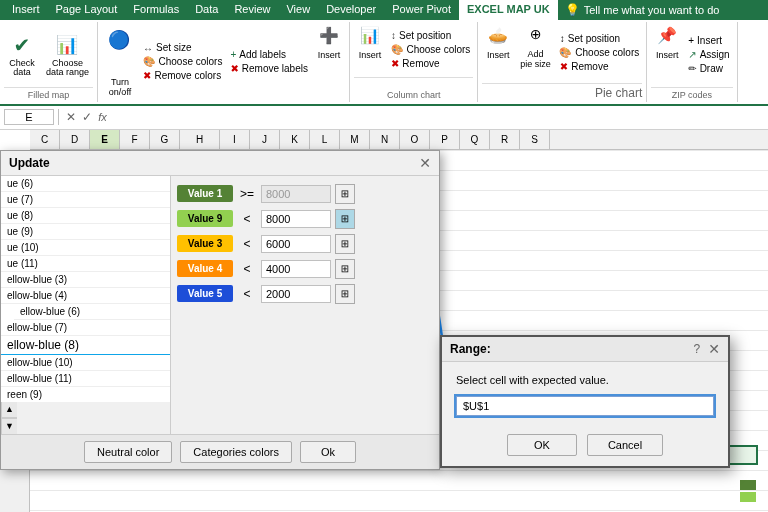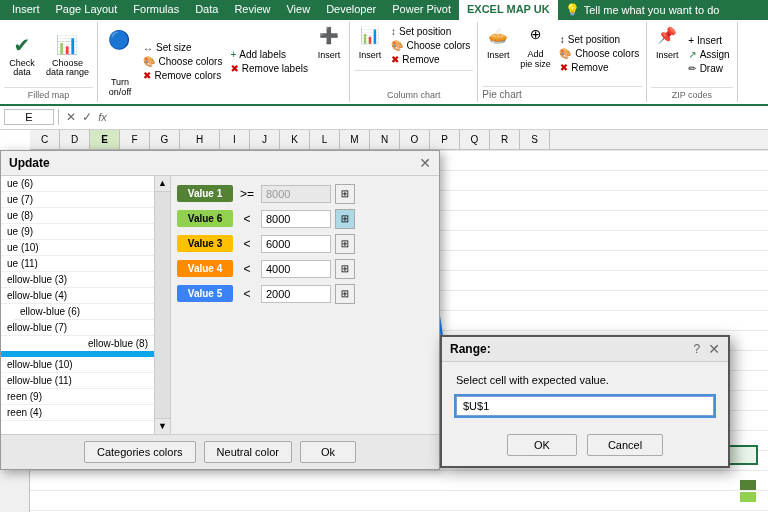--- a/index.html
+++ b/index.html
@@ -89,21 +89,21 @@
           <div style="display:flex;align-items:center;gap:3px;padding:1px 3px;cursor:pointer;font-size:10px;">
             <span style="color:#217346;">🎨</span>
             <span>Choose colors</span>
           </div>
           <div style="display:flex;align-items:center;gap:3px;padding:1px 3px;cursor:pointer;font-size:10px;">
             <span style="color:#c00;">✖</span>
             <span>Remove</span>
           </div>
         </div>
       </div>
-      <div style="font-size:9px;color:#666;text-align:center;padding-top:19px;border-top:1px solid #ddd;margin-top:2px;">Column chart</div>
+      <div style="font-size:9px;color:#666;text-align:center;padding-top:12px;border-top:1px solid #ddd;margin-top:2px;">Column chart</div>
     </div>
 
     <div style="display:flex;flex-direction:column;padding:2px 4px;border-right:1px solid #d0d0d0;">
       <div style="display:flex;gap:2px;flex:1;">
         <div style="display:flex;flex-direction:column;align-items:center;padding:2px 4px;cursor:pointer;min-width:30px;">
           <div style="width:24px;height:24px;font-size:16px;text-align:center;">🥧</div>
           <span style="font-size:9px;">Insert</span>
         </div>
         <div style="display:flex;flex-direction:column;align-items:center;padding:2px 4px;cursor:pointer;min-width:36px;">
           <div style="width:24px;height:24px;font-size:14px;text-align:center;">⊕</div>
@@ -117,21 +117,21 @@
           <div style="display:flex;align-items:center;gap:3px;padding:1px 3px;cursor:pointer;font-size:10px;">
             <span style="color:#217346;">🎨</span>
             <span>Choose colors</span>
           </div>
           <div style="display:flex;align-items:center;gap:3px;padding:1px 3px;cursor:pointer;font-size:10px;">
             <span style="color:#c00;">✖</span>
             <span>Remove</span>
           </div>
         </div>
       </div>
-      <div style="font-size:10px;color:#666;text-align:left;padding-top:2px;border-top:1px solid #ddd;margin-top:2px;">Pie chart</div>
+      <div style="font-size:12px;color:#666;text-align:right;padding-top:2px;border-top:1px solid #ddd;margin-top:2px;">Pie chart</div>
     </div>
 
     <div style="display:flex;flex-direction:column;padding:2px 4px;border-right:1px solid #d0d0d0;">
       <div style="display:flex;gap:2px;flex:1;">
         <div style="display:flex;flex-direction:column;align-items:center;padding:2px 4px;cursor:pointer;min-width:30px;">
           <div style="width:24px;height:24px;font-size:16px;text-align:center;">📌</div>
           <span style="font-size:9px;">Insert</span>
         </div>
         <div style="display:flex;flex-direction:column;gap:1px;justify-content:center;">
           <div style="display:flex;align-items:center;gap:3px;padding:1px 3px;cursor:pointer;font-size:10px;">
@@ -193,33 +193,33 @@
 
   <div style="position:absolute;left:0;top:0;width:440px;height:320px;background:#f0f0f0;border:1px solid #999;box-shadow:3px 3px 10px rgba(0,0,0,0.35);z-index:100;display:flex;flex-direction:column;">
 
     <div style="display:flex;justify-content:space-between;align-items:center;padding:4px 8px;background:#f0f0f0;border-bottom:1px solid #ccc;">
       <span style="font-size:12px;font-weight:bold;">Update</span>
       <button style="background:none;border:none;cursor:pointer;font-size:14px;color:#666;">✕</button>
     </div>
 
     <div style="display:flex;flex:1;overflow:hidden;">
 
-      <div style="width:170px;display:flex;flex-direction:row;border-right:1px solid #ccc;">
+      <div style="width:170px;display:flex;flex-direction:column;border-right:1px solid #ccc;">
         <div style="flex:1;overflow-y:auto;background:#fff;">
           <div style="padding:2px 6px;font-size:10px;cursor:pointer;border-bottom:1px solid #eee;white-space:nowrap;">ue (6)</div>
           <div style="padding:2px 6px;font-size:10px;cursor:pointer;border-bottom:1px solid #eee;white-space:nowrap;">ue (7)</div>
           <div style="padding:2px 6px;font-size:10px;cursor:pointer;border-bottom:1px solid #eee;white-space:nowrap;">ue (8)</div>
           <div style="padding:2px 6px;font-size:10px;cursor:pointer;border-bottom:1px solid #eee;white-space:nowrap;">ue (9)</div>
           <div style="padding:2px 6px;font-size:10px;cursor:pointer;border-bottom:1px solid #eee;white-space:nowrap;">ue (10)</div>
           <div style="padding:2px 6px;font-size:10px;cursor:pointer;border-bottom:1px solid #eee;white-space:nowrap;">ue (11)</div>
           <div style="padding:2px 6px;font-size:10px;cursor:pointer;border-bottom:1px solid #eee;white-space:nowrap;">ellow-blue (3)</div>
           <div style="padding:2px 6px;font-size:10px;cursor:pointer;border-bottom:1px solid #eee;white-space:nowrap;">ellow-blue (4)</div>
           <div style="padding:2px 6px;font-size:10px;cursor:pointer;border-bottom:1px solid #eee;white-space:nowrap;margin-left:13px;">ellow-blue (6)</div>
           <div style="padding:2px 6px;font-size:10px;cursor:pointer;border-bottom:1px solid #eee;white-space:nowrap;">ellow-blue (7)</div>
-          <div style="padding:2px 6px;font-size:10px;cursor:pointer;border-bottom:6px solid #0ea5e9;white-space:nowrap;text-align:right;">ellow-blue (8)</div>
+          <div style="padding:2px 6px;font-size:12px;cursor:pointer;border-bottom:1px solid #0ea5e9;white-space:nowrap;">ellow-blue (8)</div>
           <div style="padding:2px 6px;font-size:10px;cursor:pointer;border-bottom:1px solid #eee;white-space:nowrap;">ellow-blue (10)</div>
           <div style="padding:2px 6px;font-size:10px;cursor:pointer;border-bottom:1px solid #eee;white-space:nowrap;">ellow-blue (11)</div>
           <div style="padding:2px 6px;font-size:10px;cursor:pointer;border-bottom:1px solid #eee;white-space:nowrap;">reen (9)</div>
           <div style="padding:2px 6px;font-size:10px;cursor:pointer;border-bottom:1px solid #eee;white-space:nowrap;">reen (4)</div>
 
         </div>
         <div style="width:16px;background:#e8e8e8;border-left:1px solid #ccc;display:flex;flex-direction:column;">
           <div style="height:16px;display:flex;align-items:center;justify-content:center;cursor:pointer;font-size:9px;border-bottom:1px solid #ccc;">▲</div>
           <div style="flex:1;background:#e0e0e0;"></div>
           <div style="height:16px;display:flex;align-items:center;justify-content:center;cursor:pointer;font-size:9px;border-top:1px solid #ccc;">▼</div>
@@ -229,52 +229,52 @@
       <div style="flex:1;padding:8px 6px;display:flex;flex-direction:column;gap:5px;overflow:hidden;">
 
         <div style="display:flex;align-items:center;gap:4px;">
           <div style="width:56px;padding:3px 4px;background:#548235;color:#fff;font-size:10px;font-weight:bold;border-radius:2px;text-align:center;">Value 1</div>
           <span style="font-size:12px;width:20px;text-align:center;">&gt;=</span>
           <input value="8000" style="width: 70px; border: 1px solid rgb(192, 192, 192); padding: 2px 4px; font-size: 11px; background: rgb(232, 232, 232); color: rgb(153, 153, 153);" disabled="">
           <div style="width:20px;height:20px;border:1px solid #aaa;background:#f0f0f0;cursor:pointer;display:flex;align-items:center;justify-content:center;font-size:10px;">⊞</div>
         </div>
 
         <div style="display:flex;align-items:center;gap:4px;">
-          <div style="width:56px;padding:3px 4px;background:#92d050;color:#000;font-size:10px;font-weight:bold;border-radius:2px;text-align:center;">Value 6</div>
+          <div style="width:56px;padding:3px 4px;background:#92d050;color:#000;font-size:10px;font-weight:bold;border-radius:2px;text-align:center;">Value 9</div>
           <span style="font-size:12px;width:20px;text-align:center;">&lt;</span>
           <input value="8000" style="width: 70px; border: 1px solid rgb(192, 192, 192); padding: 2px 4px; font-size: 11px; background: rgb(255, 255, 255);">
           <div style="width:20px;height:20px;border:1px solid #aaa;background:#f0f0f0;cursor:pointer;display:flex;align-items:center;justify-content:center;font-size:10px;background:#add8e6;">⊞</div>
         </div>
 
         <div style="display:flex;align-items:center;gap:4px;">
           <div style="width:56px;padding:3px 4px;background:#ffc000;color:#000;font-size:10px;font-weight:bold;border-radius:2px;text-align:center;">Value 3</div>
           <span style="font-size:12px;width:20px;text-align:center;">&lt;</span>
           <input value="6000" style="width: 70px; border: 1px solid rgb(192, 192, 192); padding: 2px 4px; font-size: 11px; background: rgb(255, 255, 255);">
           <div style="width:20px;height:20px;border:1px solid #aaa;background:#f0f0f0;cursor:pointer;display:flex;align-items:center;justify-content:center;font-size:10px;">⊞</div>
         </div>
 
         <div style="display:flex;align-items:center;gap:4px;">
           <div style="width:56px;padding:3px 4px;background:#ff8c00;color:#fff;font-size:10px;font-weight:bold;border-radius:2px;text-align:center;">Value 4</div>
           <span style="font-size:12px;width:20px;text-align:center;">&lt;</span>
           <input value="4000" style="width: 70px; border: 1px solid rgb(192, 192, 192); padding: 2px 4px; font-size: 11px; background: rgb(255, 255, 255);">
           <div style="width:20px;height:20px;border:1px solid #aaa;background:#f0f0f0;cursor:pointer;display:flex;align-items:center;justify-content:center;font-size:10px;">⊞</div>
         </div>
 
         <div style="display:flex;align-items:center;gap:4px;">
-          <div style="width:56px;padding:3px 4px;background:#3b82f6;color:#fff;font-size:10px;font-weight:bold;border-radius:2px;text-align:center;">Value 5</div>
+          <div style="width:56px;padding:3px 4px;background:#1d4ed8;color:#fff;font-size:10px;font-weight:bold;border-radius:2px;text-align:center;">Value 5</div>
           <span style="font-size:12px;width:20px;text-align:center;">&lt;</span>
           <input value="2000" style="width: 70px; border: 1px solid rgb(192, 192, 192); padding: 2px 4px; font-size: 11px; background: rgb(255, 255, 255);">
           <div style="width:20px;height:20px;border:1px solid #aaa;background:#f0f0f0;cursor:pointer;display:flex;align-items:center;justify-content:center;font-size:10px;">⊞</div>
         </div>
       </div>
     </div>
 
     <div style="padding:6px 8px;background:#e8e8e8;border-top:1px solid #ccc;display:flex;gap:8px;justify-content:center;">
+      <button style="padding:4px 12px;border:1px solid #aaa;background:#f0f0f0;cursor:pointer;font-size:11px;border-radius:2px;">Neutral color</button>
       <button style="padding:4px 12px;border:1px solid #aaa;background:#f0f0f0;cursor:pointer;font-size:11px;border-radius:2px;">Categories colors</button>
-      <button style="padding:4px 12px;border:1px solid #aaa;background:#f0f0f0;cursor:pointer;font-size:11px;border-radius:2px;">Neutral color</button>
       <button style="padding:4px 20px;border:1px solid #aaa;background:#f0f0f0;cursor:pointer;font-size:11px;border-radius:2px;">Ok</button>
     </div>
   </div>
 
   <div style="position:absolute;left:440px;top:185px;width:290px;background:#f0f0f0;border:2px solid #555;box-shadow:4px 4px 14px rgba(0,0,0,0.4);z-index:200;">
     <div style="background:#e8e8e8;padding:4px 8px;display:flex;justify-content:space-between;align-items:center;border-bottom:1px solid #ccc;">
       <span style="font-size:12px;font-weight:bold;">Range:</span>
       <div style="display:flex;align-items:center;gap:8px;">
         <span style="font-size:12px;color:#666;cursor:pointer;">?</span>
         <button style="background:none;border:none;cursor:pointer;font-size:14px;color:#666;">✕</button>

